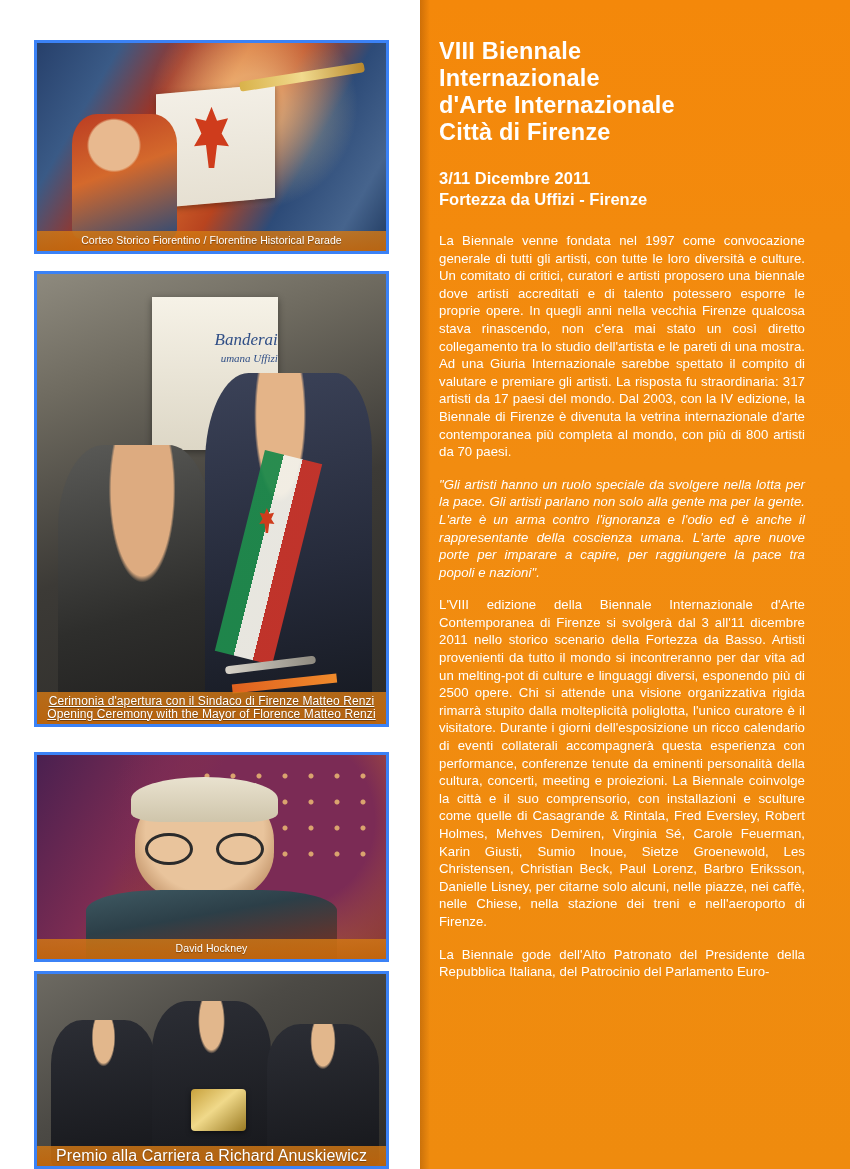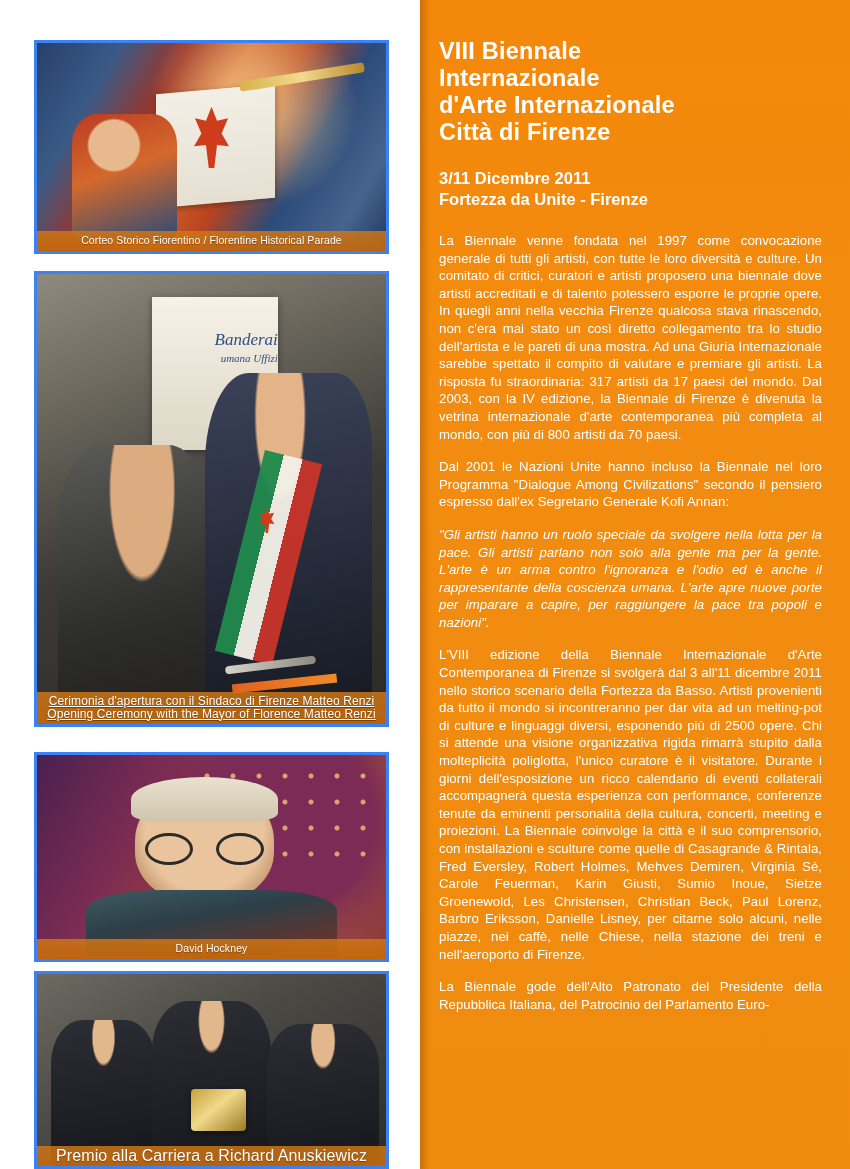--- a/index.html
+++ b/index.html
@@ -273,21 +273,21 @@
   .subtitle {
     font-size: 16.5px;
     line-height: 21px;
     font-weight: bold;
     margin: 0 0 22px 0;
   }
   .body-p {
     font-size: 13.2px;
     line-height: 17.6px;
     text-align: justify;
-    margin: 0 0 15px 0;
+    margin: 0 17px 15px 0;
     letter-spacing: 0.05px;
   }
   .body-p.quote {
     font-style: italic;
   }
   .body-p:last-child { margin-bottom: 0; }
 
   
   .paper-edge-top {
     position: absolute;
@@ -360,24 +360,23 @@
 
     <h1 class="title">
       <div>VIII Biennale</div>
       <div>Internazionale</div>
       <div>d'Arte Internazionale</div>
       <div>Città di Firenze</div>
     </h1>
 
     <div class="subtitle">
       <div>3/11 Dicembre 2011</div>
-      <div>Fortezza da Unite - Firenze</div>
+      <div>Fortezza da Uffizi - Firenze</div>
     </div>
 
     <p class="body-p">La Biennale venne fondata nel 1997 come convocazione generale di tutti gli artisti, con tutte le loro diversità e culture. Un comitato di critici, curatori e artisti proposero una biennale dove artisti accreditati e di talento potessero esporre le proprie opere. In quegli anni nella vecchia Firenze qualcosa stava rinascendo, non c'era mai stato un così diretto collegamento tra lo studio dell'artista e le pareti di una mostra. Ad una Giuria Internazionale sarebbe spettato il compito di valutare e premiare gli artisti. La risposta fu straordinaria: 317 artisti da 17 paesi del mondo. Dal 2003, con la IV edizione, la Biennale di Firenze è divenuta la vetrina internazionale d'arte contemporanea più completa al mondo, con più di 800 artisti da 70 paesi.</p>
-    <p class="body-p">Dal 2001 le Nazioni Unite hanno incluso la Biennale nel loro Programma "Dialogue Among Civilizations" secondo il pensiero espresso dall'ex Segretario Generale Kofi Annan:</p>
     <p class="body-p quote">"Gli artisti hanno un ruolo speciale da svolgere nella lotta per la pace. Gli artisti parlano non solo alla gente ma per la gente. L'arte è un arma contro l'ignoranza e l'odio ed è anche il rappresentante della coscienza umana. L'arte apre nuove porte per imparare a capire, per raggiungere la pace tra popoli e nazioni".</p>
     <p class="body-p">L'VIII edizione della Biennale Internazionale d'Arte Contemporanea di Firenze si svolgerà dal 3 all'11 dicembre 2011 nello storico scenario della Fortezza da Basso. Artisti provenienti da tutto il mondo si incontreranno per dar vita ad un melting-pot di culture e linguaggi diversi, esponendo più di 2500 opere. Chi si attende una visione organizzativa rigida rimarrà stupito dalla molteplicità poliglotta, l'unico curatore è il visitatore. Durante i giorni dell'esposizione un ricco calendario di eventi collaterali accompagnerà questa esperienza con performance, conferenze tenute da eminenti personalità della cultura, concerti, meeting e proiezioni. La Biennale coinvolge la città e il suo comprensorio, con installazioni e sculture come quelle di Casagrande &amp; Rintala, Fred Eversley, Robert Holmes, Mehves Demiren, Virginia Sé, Carole Feuerman, Karin Giusti, Sumio Inoue, Sietze Groenewold, Les Christensen, Christian Beck, Paul Lorenz, Barbro Eriksson, Danielle Lisney, per citarne solo alcuni, nelle piazze, nei caffè, nelle Chiese, nella stazione dei treni e nell'aeroporto di Firenze.</p>
     <p class="body-p">La Biennale gode dell'Alto Patronato del Presidente della Repubblica Italiana, del Patrocinio del Parlamento Euro-</p>
   </div>
 
   <div class="gutter-shadow"></div>
 </div>
 
 </body></html>

